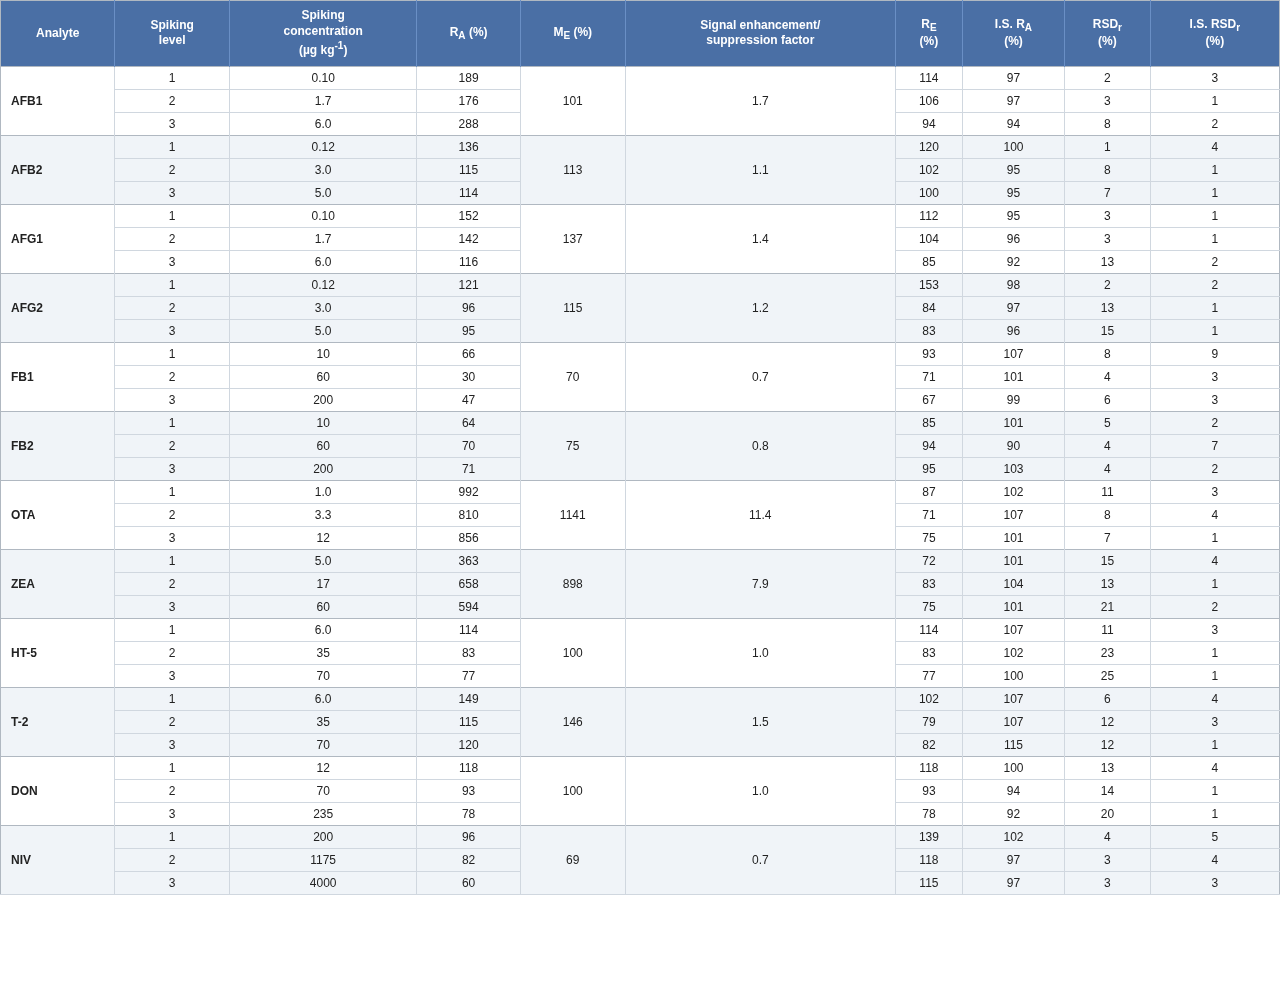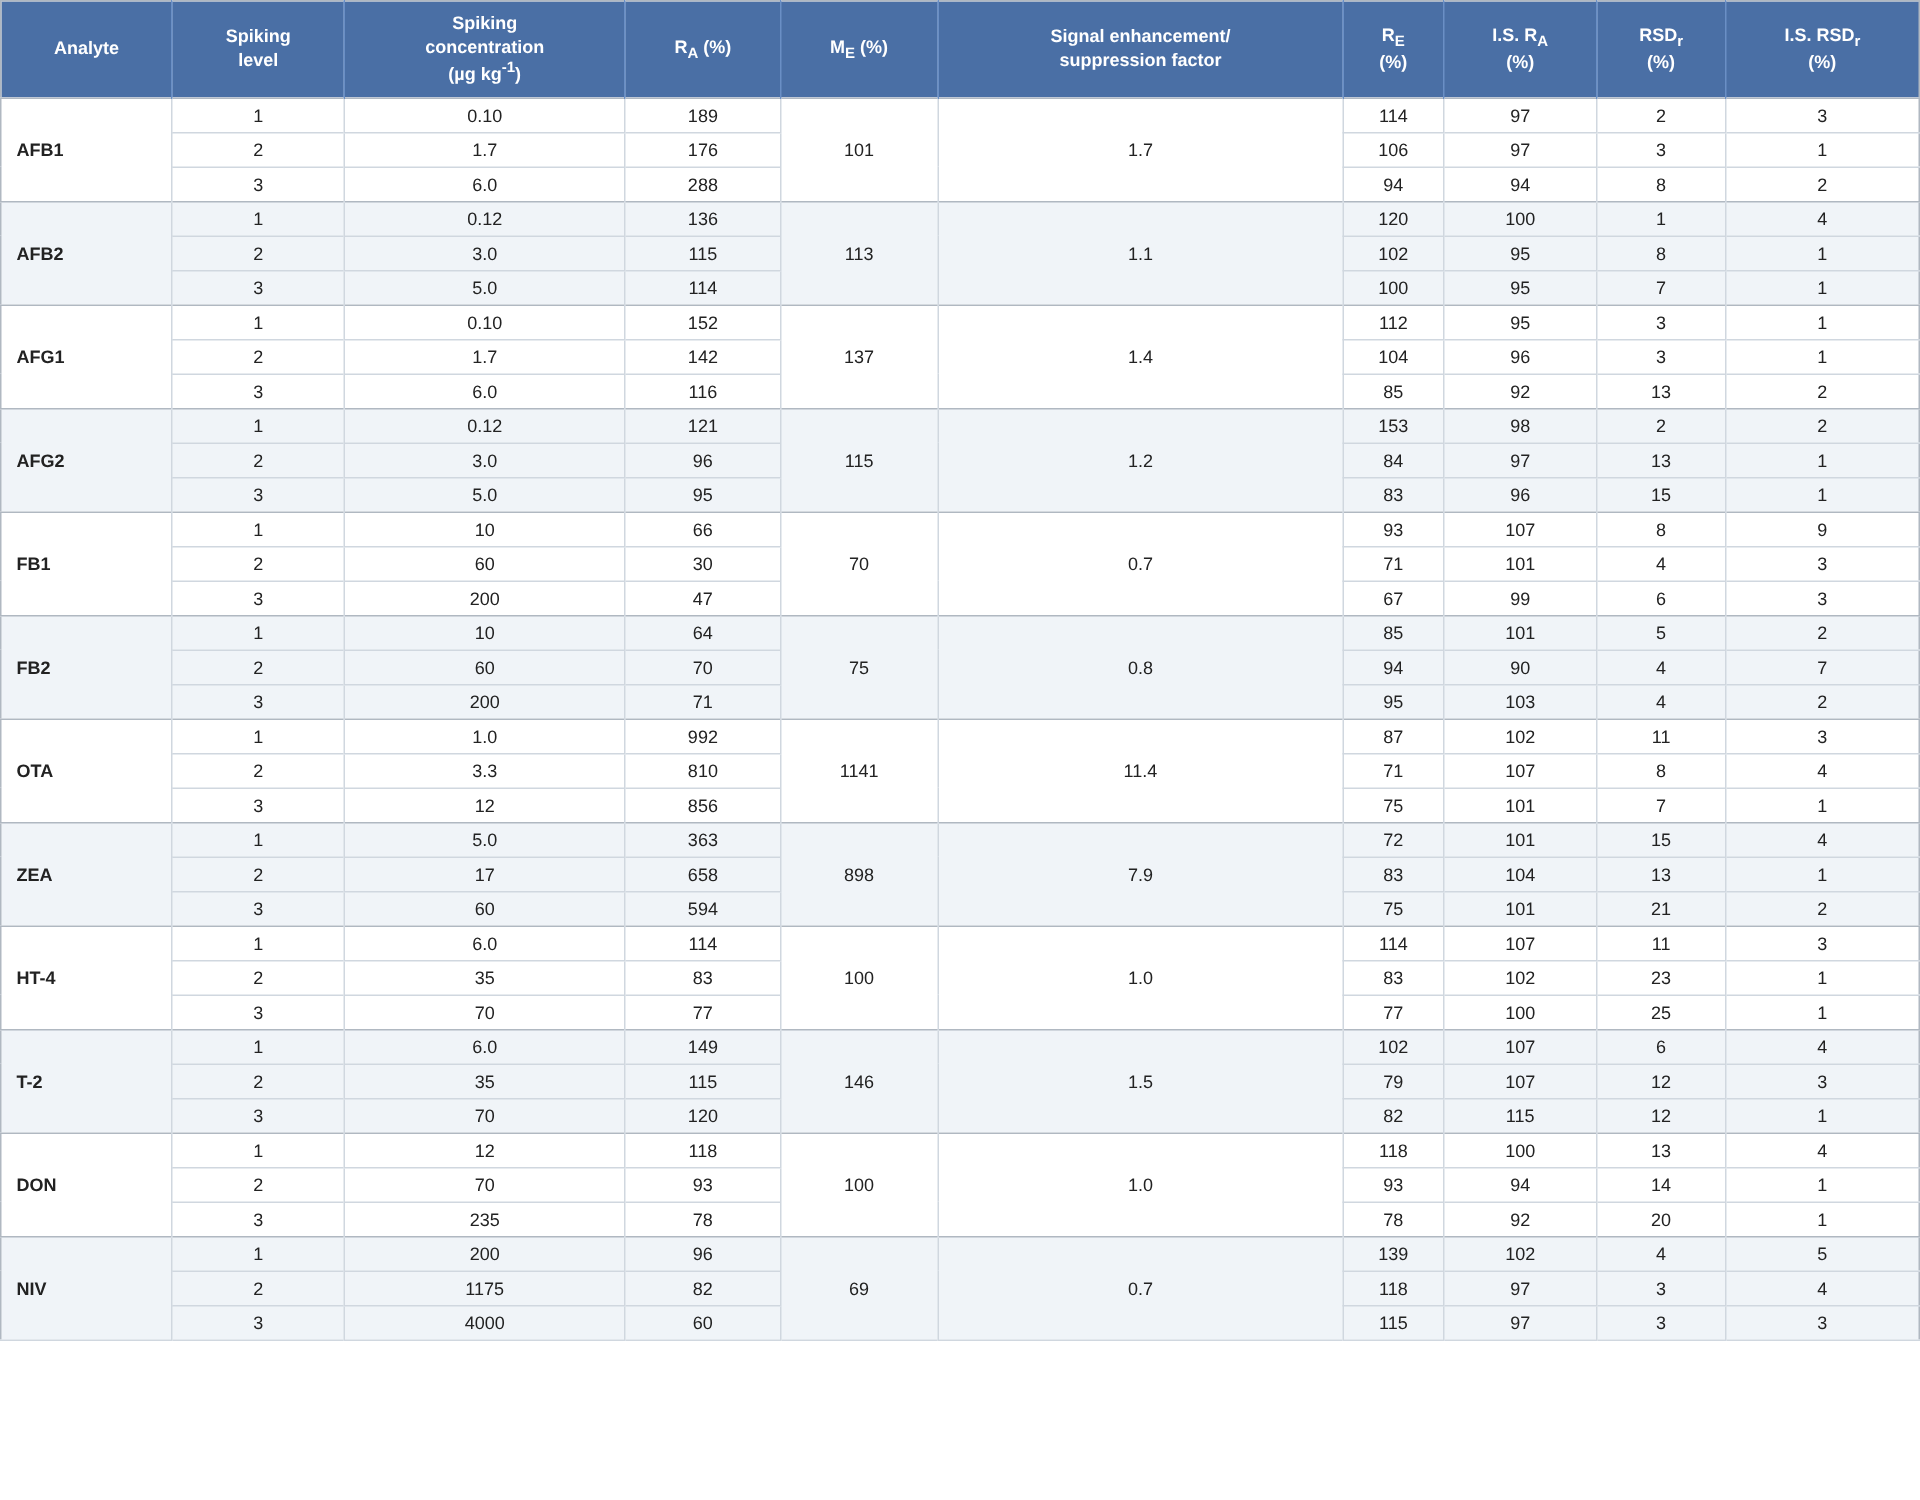--- a/index.html
+++ b/index.html
@@ -315,21 +315,21 @@
         <tr style="background: rgb(240, 244, 248);">
           <td>3</td>
           <td>60</td>
           <td>594</td>
           <td>75</td>
           <td>101</td>
           <td>21</td>
           <td>2</td>
         </tr>
         <tr class="analyte-first-row" style="background: rgb(255, 255, 255);">
-          <td rowspan="3" class="analyte-cell">HT-4</td>
+          <td rowspan="3" class="analyte-cell">HT-5</td>
           <td>1</td>
           <td>6.0</td>
           <td>114</td>
           <td rowspan="3" class="centered-span">100</td>
           <td rowspan="3" class="centered-span">1.0</td>
           <td>114</td>
           <td>107</td>
           <td>11</td>
           <td>3</td>
         </tr>

